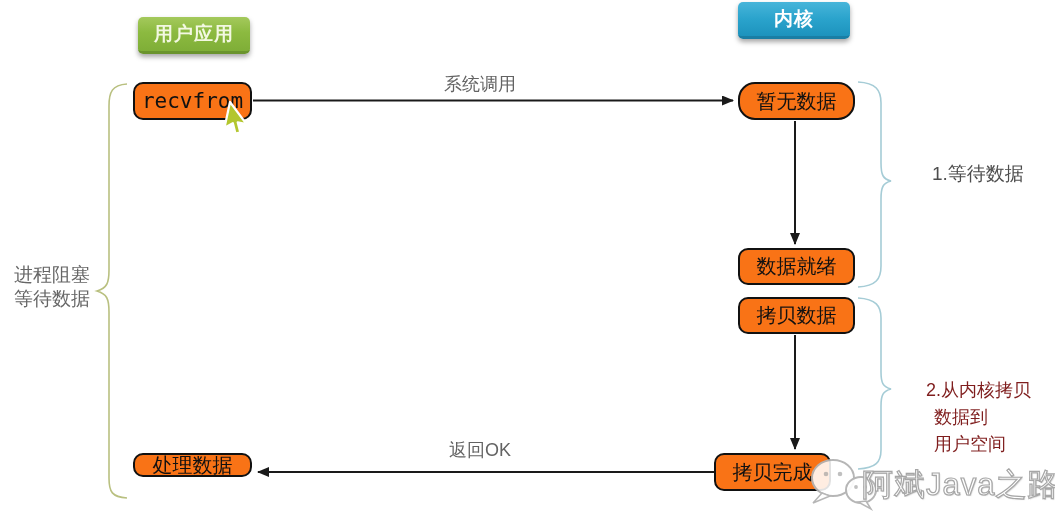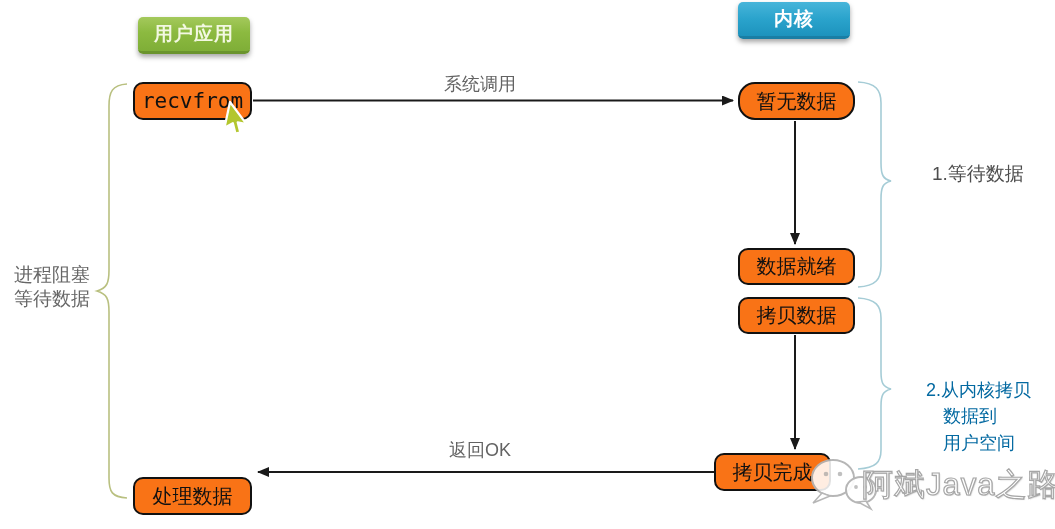--- a/index.html
+++ b/index.html
@@ -21,31 +21,31 @@
 
   .node{position:absolute;z-index:2;display:flex;align-items:center;justify-content:center;
         background:#f97316;border:2.5px solid #111;border-radius:10px;
         font-size:20px;color:#111;box-sizing:border-box;}
   #node-recvfrom{left:133px;top:82px;width:119px;height:38px;
         font-family:"DejaVu Sans Mono",monospace;font-size:21px;}
   #node-no-data{left:738px;top:82px;width:117px;height:38px;border-radius:17px;}
   #node-data-ready{left:738px;top:248px;width:117px;height:37px;}
   #node-copy-data{left:738px;top:297px;width:117px;height:37px;}
   #node-copy-done{left:714px;top:453px;width:117px;height:38px;}
-  #node-process-data{left:133px;top:453px;width:119px;height:38px;margin-top:24px;}
+  #node-process-data{left:133px;top:453px;width:119px;height:24px;}
 
   .edge-label{position:absolute;z-index:2;color:#636363;font-size:18px;text-align:center;width:200px;}
   #label-syscall{left:380px;top:72px;}
   #label-return-ok{left:380px;top:438px;}
 
   #label-left-brace{position:absolute;z-index:2;left:6px;top:263px;width:92px;
         font-size:19px;color:#666;line-height:24px;text-align:center;}
   #label-phase1{position:absolute;z-index:2;left:932px;top:161px;font-size:19px;color:#4d4d4d;white-space:nowrap;}
-  #label-phase2{position:absolute;z-index:2;left:926px;top:377px;font-size:18px;color:#0369a1;line-height:27px;white-space:nowrap;}
-  #label-phase2 .indent{margin-left:17px;font-family:Liberation Mono, monospace;}
+  #label-phase2{position:absolute;z-index:2;left:926px;top:377px;font-size:18px;color:#7f1d1d;line-height:27px;white-space:nowrap;}
+  #label-phase2 .indent{margin-left:8px;}
 
   #watermark-text{position:absolute;z-index:3;left:862px;top:464px;font-size:31px;
         color:#fff;-webkit-text-stroke:1.2px #a6a6a6;text-shadow:1px 1px 1px rgba(160,160,160,0.45);
         letter-spacing:1px;white-space:nowrap;pointer-events:none;}
 </style>
 </head>
 <body>
 
 <div class="stage">
 

